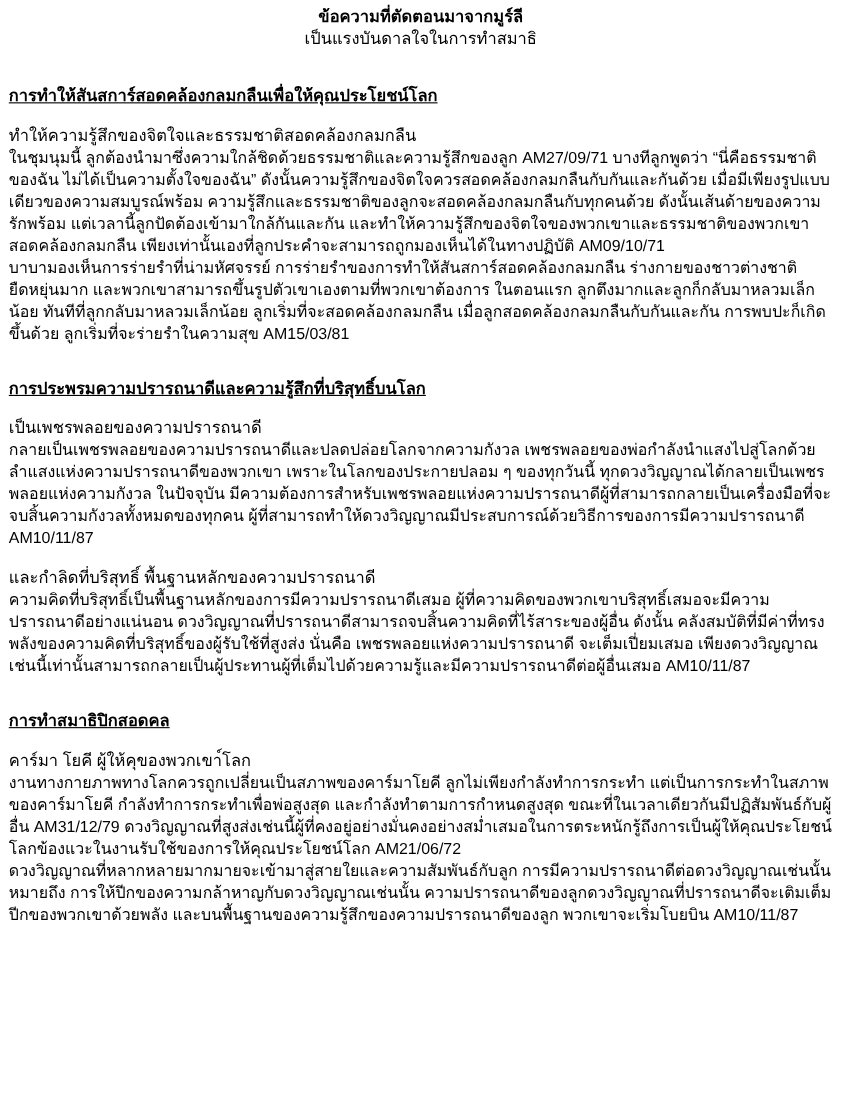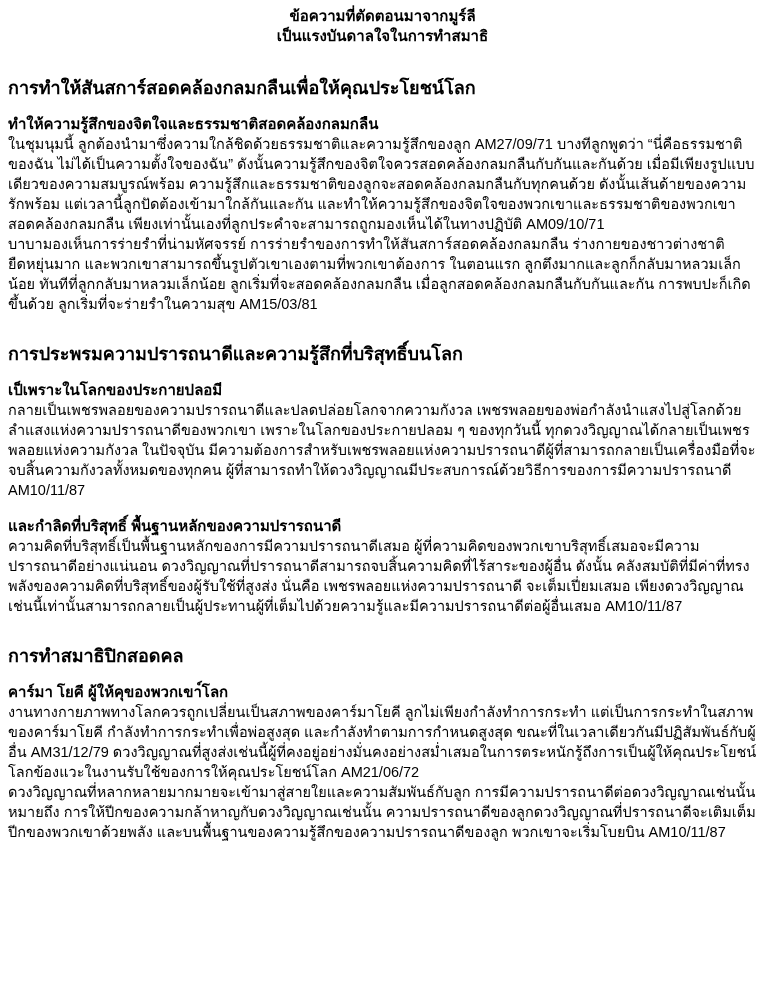--- a/index.html
+++ b/index.html
@@ -22,34 +22,35 @@
   }
   .doc-title,
   .doc-subtitle {
     text-align: center;
     font-size: 15px;
     line-height: 20px;
     margin: 0;
     word-break: break-word;
   }
   .doc-title { font-weight: bold; }
-  .doc-subtitle { font-weight: bold; text-align: center; }
+  .doc-subtitle { font-weight: normal; text-align: center; }
 
   .section-heading {
-    font-size: 18px;
+    font-size: 15px;
     font-weight: bold;
+    text-decoration: underline;
     line-height: 20px;
     margin: 30px 0 0 0;
     word-break: break-word;
   }
   .section-heading.first { margin-top: 32px; }
 
   .sub-title {
     font-size: 15px;
-    font-weight: bold;
+    font-weight: normal;
     line-height: 20px;
     margin: 16px 0 0 0;
     word-break: break-word;
   }
   .body-para {
     font-size: 14.5px;
     line-height: 20px;
     margin: 0;
     word-break: break-word;
   }
@@ -67,21 +68,21 @@
 
     <div class="sub-title">ทำให้ความรู้สึกของจิตใจและธรรมชาติสอดคล้องกลมกลืน</div>
     <p class="body-para">ในชุมนุมนี้ ลูกต้องนำมาซึ่งความใกล้ชิดด้วยธรรมชาติและความรู้สึกของลูก AM27/09/71 บางทีลูกพูดว่า “นี่คือธรรมชาติของฉัน ไม่ได้เป็นความตั้งใจของฉัน” ดังนั้นความรู้สึกของจิตใจควรสอดคล้องกลมกลืนกับกันและกันด้วย เมื่อมีเพียงรูปแบบเดียวของความสมบูรณ์พร้อม ความรู้สึกและธรรมชาติของลูกจะสอดคล้องกลมกลืนกับทุกคนด้วย ดังนั้นเส้นด้ายของความรักพร้อม แต่เวลานี้ลูกปัดต้องเข้ามาใกล้กันและกัน และทำให้ความรู้สึกของจิตใจของพวกเขาและธรรมชาติของพวกเขาสอดคล้องกลมกลืน เพียงเท่านั้นเองที่ลูกประคำจะสามารถถูกมองเห็นได้ในทางปฏิบัติ AM09/10/71</p>
 
     <p class="body-para">บาบามองเห็นการร่ายรำที่น่ามหัศจรรย์ การร่ายรำของการทำให้สันสการ์สอดคล้องกลมกลืน ร่างกายของชาวต่างชาติยืดหยุ่นมาก และพวกเขาสามารถขึ้นรูปตัวเขาเองตามที่พวกเขาต้องการ ในตอนแรก ลูกตึงมากและลูกก็กลับมาหลวมเล็กน้อย ทันทีที่ลูกกลับมาหลวมเล็กน้อย ลูกเริ่มที่จะสอดคล้องกลมกลืน เมื่อลูกสอดคล้องกลมกลืนกับกันและกัน การพบปะก็เกิดขึ้นด้วย ลูกเริ่มที่จะร่ายรำในความสุข AM15/03/81</p>
   </div>
 
   <div>
     <div class="section-heading">การประพรมความปรารถนาดีและความรู้สึกที่บริสุทธิ์บนโลก</div>
 
-    <div class="sub-title">เป็เพราะในโลกของประกายปลอมี</div>
+    <div class="sub-title">เป็นเพชรพลอยของความปรารถนาดี</div>
     <p class="body-para">กลายเป็นเพชรพลอยของความปรารถนาดีและปลดปล่อยโลกจากความกังวล เพชรพลอยของพ่อกำลังนำแสงไปสู่โลกด้วยลำแสงแห่งความปรารถนาดีของพวกเขา เพราะในโลกของประกายปลอม ๆ ของทุกวันนี้ ทุกดวงวิญญาณได้กลายเป็นเพชรพลอยแห่งความกังวล ในปัจจุบัน มีความต้องการสำหรับเพชรพลอยแห่งความปรารถนาดีผู้ที่สามารถกลายเป็นเครื่องมือที่จะจบสิ้นความกังวลทั้งหมดของทุกคน ผู้ที่สามารถทำให้ดวงวิญญาณมีประสบการณ์ด้วยวิธีการของการมีความปรารถนาดี AM10/11/87</p>
 
     <div class="sub-title">และกำลิดที่บริสุทธิ์ พื้นฐานหลักของความปรารถนาดี</div>
     <p class="body-para">ความคิดที่บริสุทธิ์เป็นพื้นฐานหลักของการมีความปรารถนาดีเสมอ ผู้ที่ความคิดของพวกเขาบริสุทธิ์เสมอจะมีความปรารถนาดีอย่างแน่นอน ดวงวิญญาณที่ปรารถนาดีสามารถจบสิ้นความคิดที่ไร้สาระของผู้อื่น ดังนั้น คลังสมบัติที่มีค่าที่ทรงพลังของความคิดที่บริสุทธิ์ของผู้รับใช้ที่สูงส่ง นั่นคือ เพชรพลอยแห่งความปรารถนาดี จะเต็มเปี่ยมเสมอ เพียงดวงวิญญาณเช่นนี้เท่านั้นสามารถกลายเป็นผู้ประทานผู้ที่เต็มไปด้วยความรู้และมีความปรารถนาดีต่อผู้อื่นเสมอ AM10/11/87</p>
   </div>
 
   <div>
     <div class="section-heading">การทำสมาธิปิกสอดคล</div>
 
     <div class="sub-title">คาร์มา โยคี ผู้ให้คุของพวกเขา์โลก</div>

